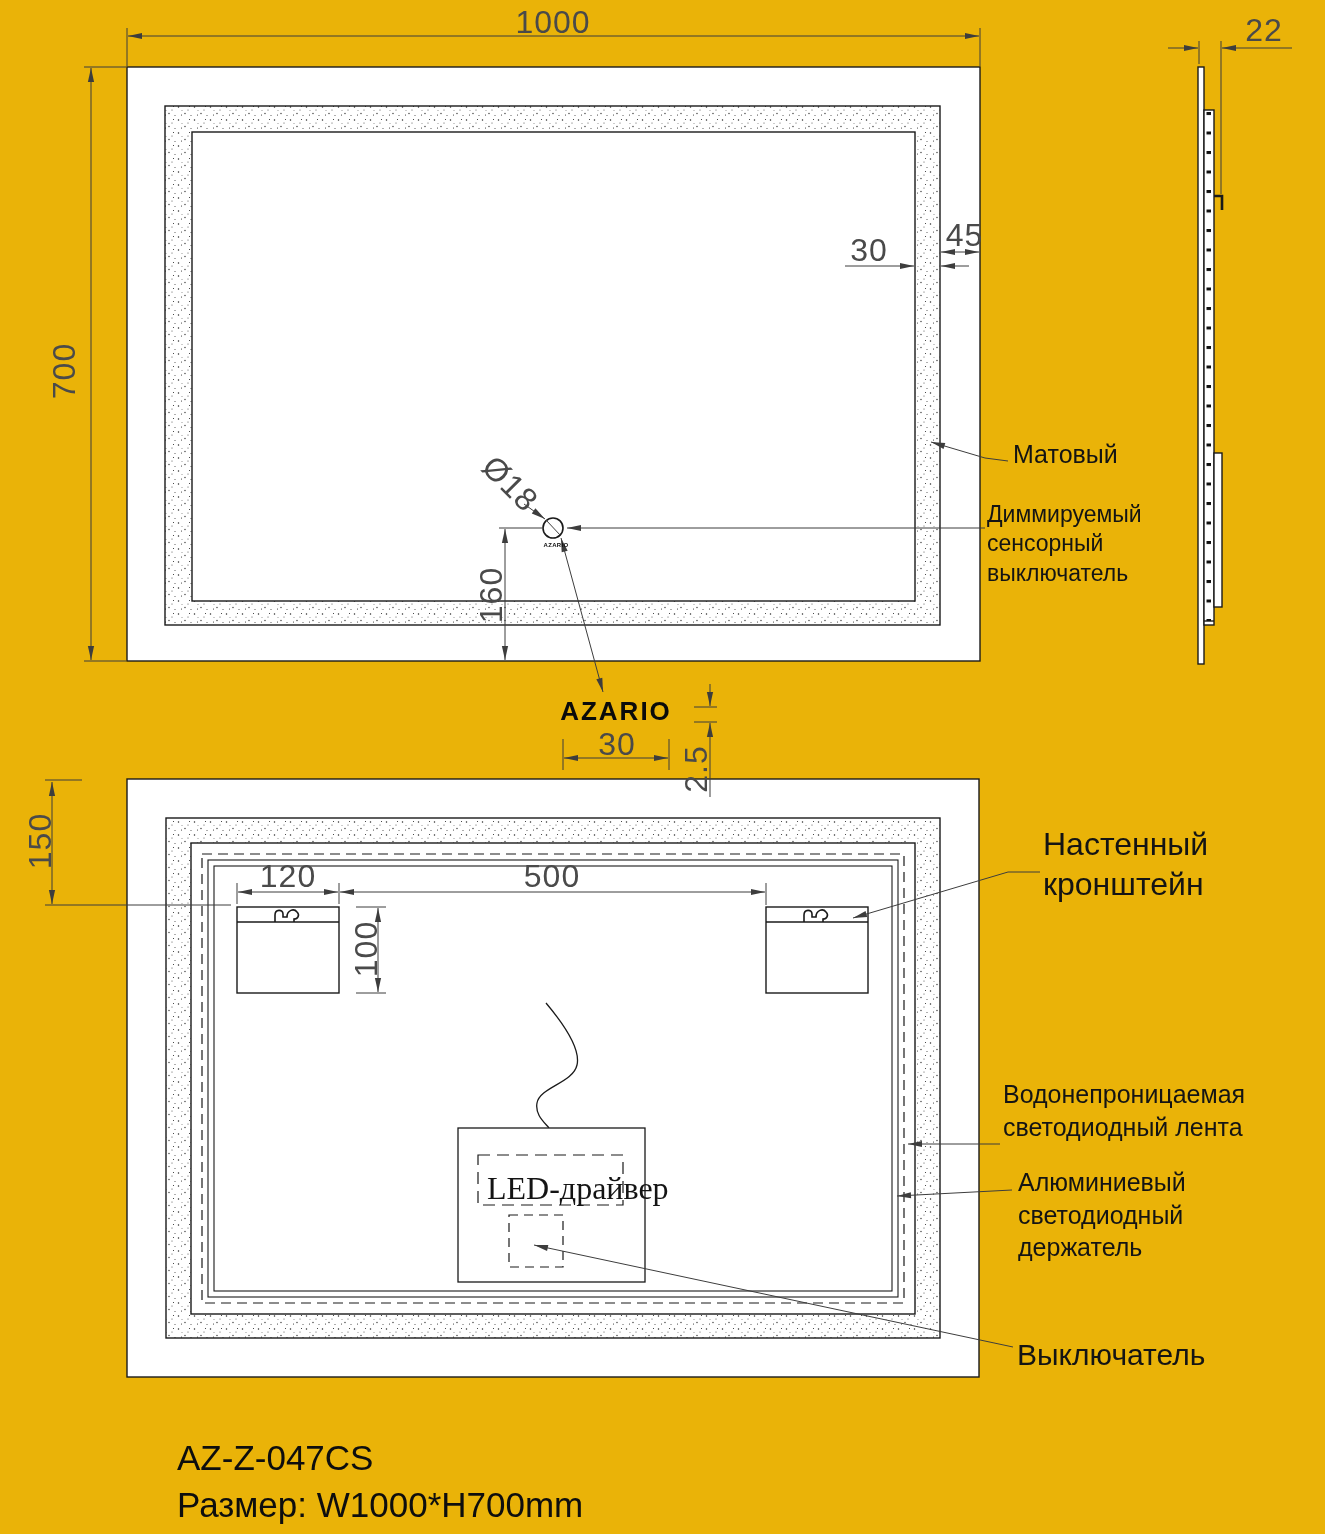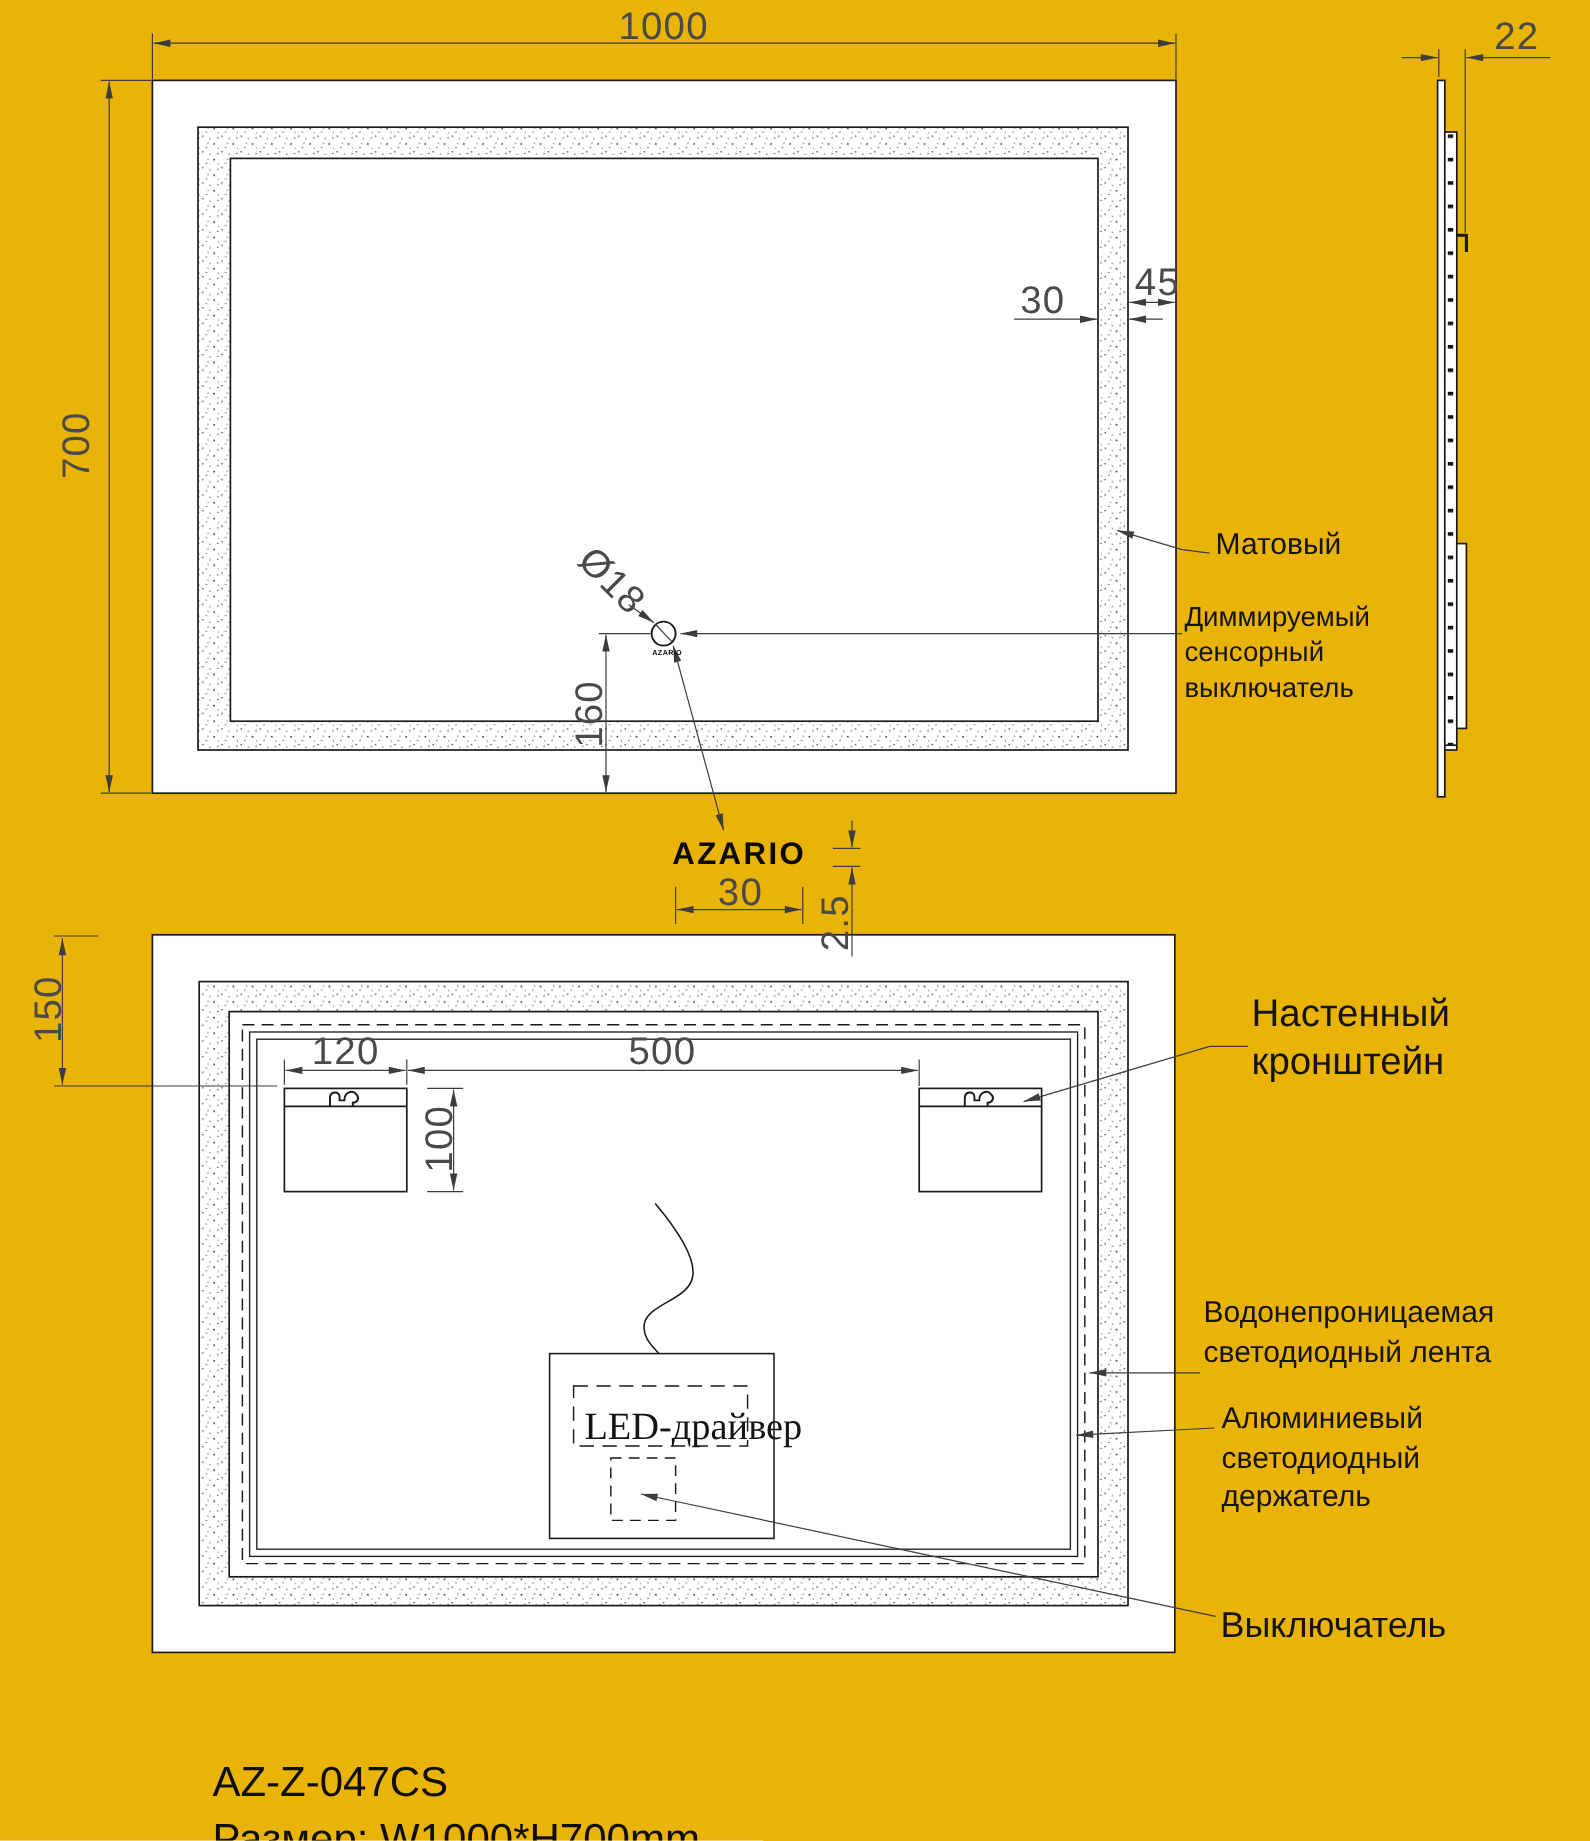--- a/index.html
+++ b/index.html
@@ -12,21 +12,21 @@
   .rot90{transform:translate(-50%,-50%) rotate(-90deg);}
   .rot45{transform:translate(-50%,-50%) rotate(45deg);}
   .logo{font-weight:bold;letter-spacing:2px;color:#0b0b0b;}
   .tiny{font-size:6px;font-weight:bold;letter-spacing:.3px;color:#0b0b0b;}
   .f22{font-size:23px;}
   .f24{font-size:32px;font-family:Liberation Serif, serif;}
   .f26{font-size:26px;}
   .f30{font-size:30px;}
   .f31{font-size:25px;line-height:1.3;}
   .f32{font-size:32px;}
-  .f35{font-size:35px;margin-top:28px;}
+  .f35{font-size:35px;}
   .footer{color:#0e0e0e;}
 </style>
 </head>
 <body>
 
 <div class="canvas">
 
 <svg width="1325" height="1534" viewBox="0 0 1325 1534">
   <defs>
     <pattern id="stip" width="16" height="13" patternUnits="userSpaceOnUse">

